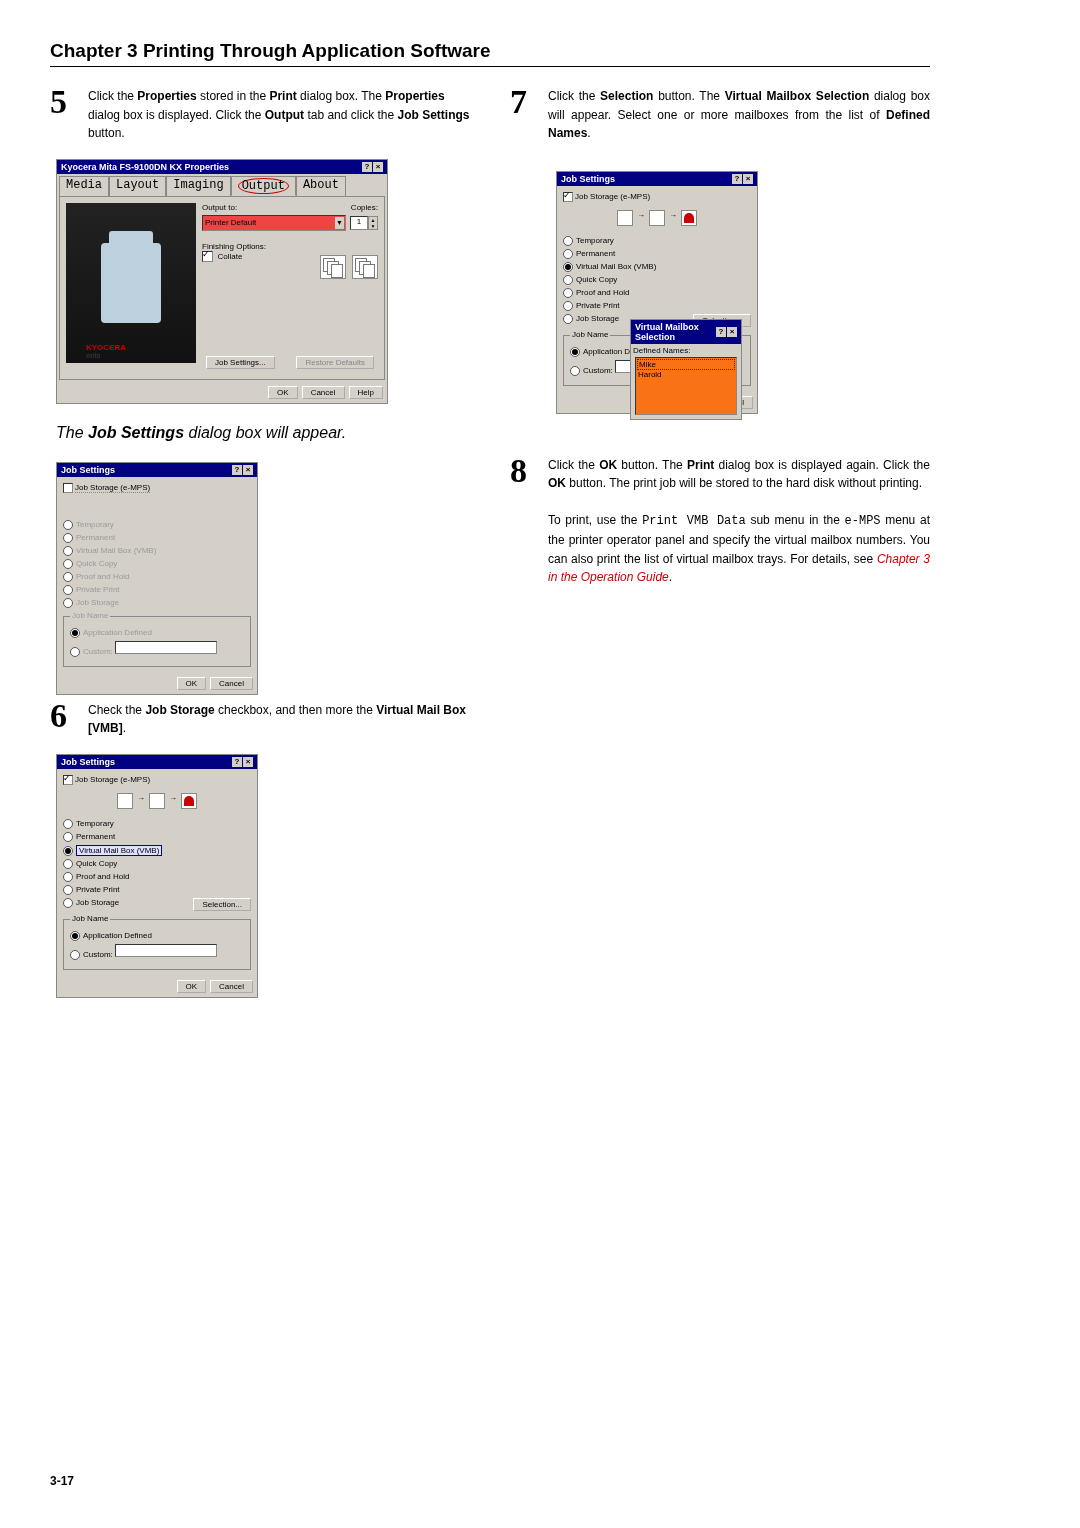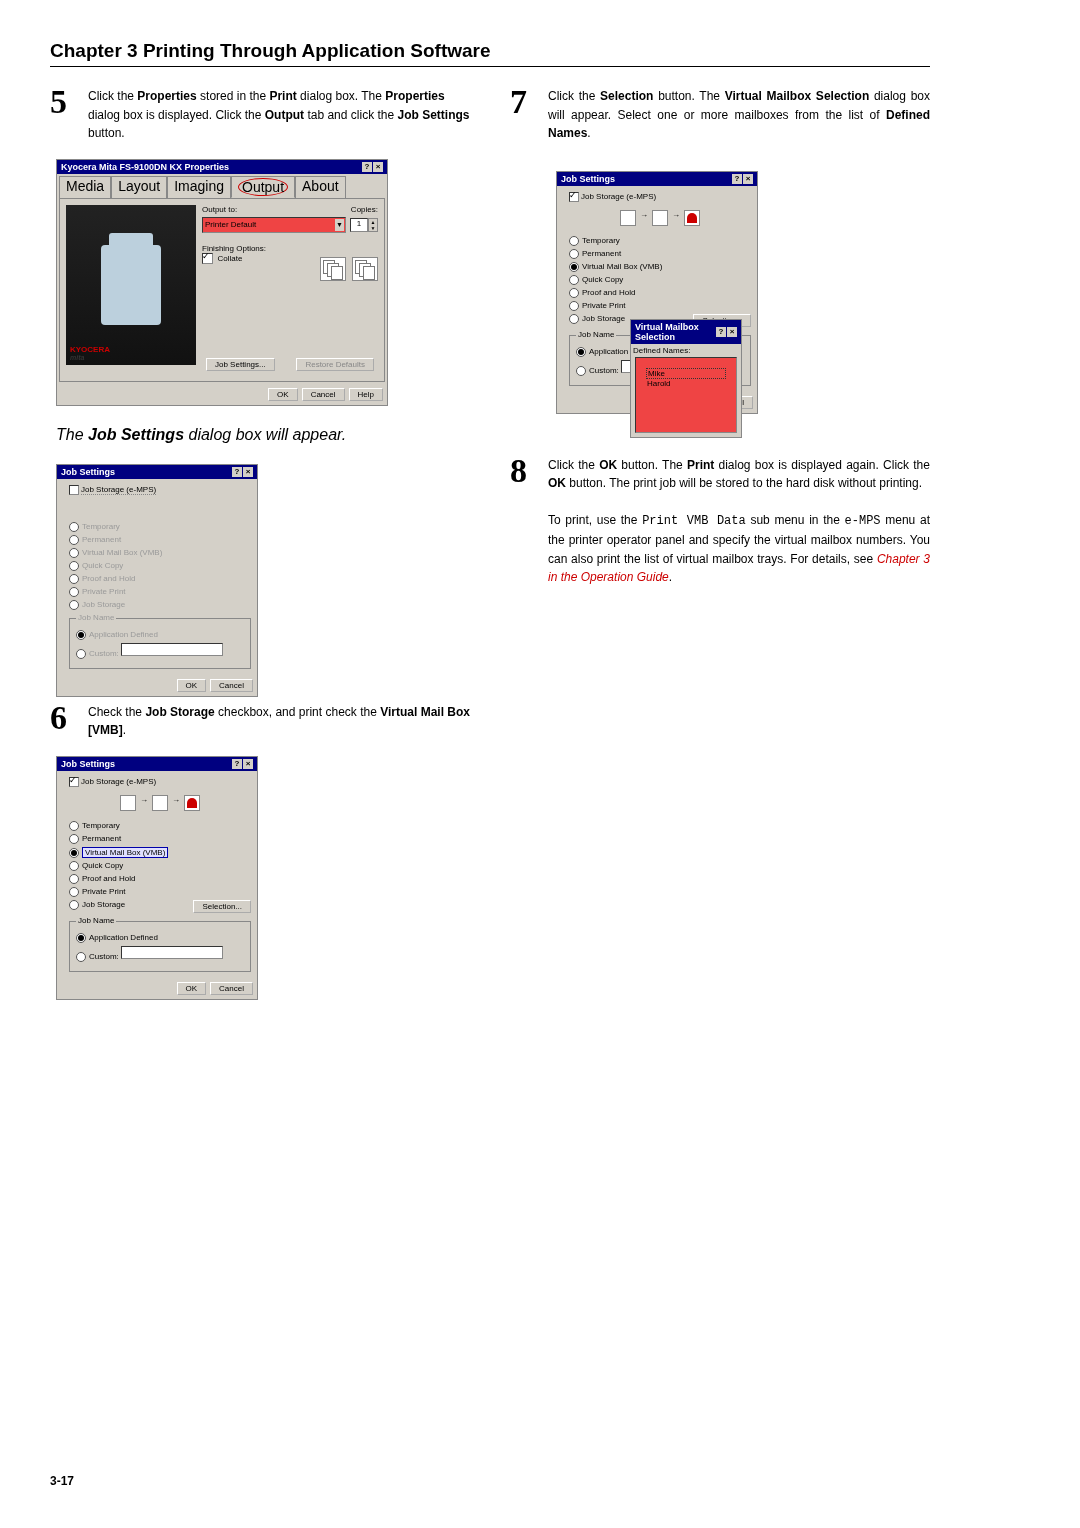--- a/index.html
+++ b/index.html
@@ -79,21 +79,22 @@
   font-size: 9px;
 }
 .dlg-winbtns { display:flex; gap:1px; }
 .winbtn {
   width:10px; height:10px; background:#d4d0c8; color:#000;
   display:flex;align-items:center;justify-content:center;
   font-size:8px; line-height:1;
 }
 .tabs {
   display:flex; padding:2px 2px 0;
-  font-size:14px;
+  font-size:12px;
+  font-family:Liberation Mono, monospace;
 }
 .tab {
   padding:1px 6px; border:1px solid #888; border-bottom:none;
   background:#d4d0c8; margin-right:0;
 }
 .tab.active {
   background:#d4d0c8; position:relative; z-index:2;
   border-bottom:1px solid #d4d0c8;
 }
 .tab-ring { border:1.5px solid #c00; border-radius:50%; padding:0 3px; display:inline-block;}
@@ -102,21 +103,21 @@
   padding:6px; display:flex; gap:6px;
 }
 .printer-img-box{
   width:130px; height:160px; background:linear-gradient(#222,#111);
   display:flex; align-items:center; justify-content:center; position:relative;
 }
 .printer-shape{
   width:60px;height:80px;background:#bcd0dd;position:relative;border-radius:4px;
 }
 .printer-shape:before{content:'';position:absolute;top:-12px;left:8px;width:44px;height:14px;background:#bcd0dd;border-radius:3px 3px 0 0;}
-.kyocera-label{position:absolute;left:4px;bottom:4px;color:#c00;font-weight:bold;font-size:8px;}
+.kyocera-label{position:absolute;left:20px;bottom:4px;color:#c00;font-weight:bold;font-size:8px;}
 .kyocera-label small{color:#333;font-style:italic;display:block;font-size:7px;}
 .panel-right{flex:1;}
 .fldrow{display:flex;justify-content:space-between;align-items:center;margin-bottom:3px;}
 .dropdown{border:1px inset #888;background:#ef4444;padding:1px 12px 1px 2px;font-size:8px;height:12px;line-height:12px;flex:1;margin-right:4px;position:relative;}
 .dropdown:after{content:'▼';position:absolute;right:1px;top:1px;font-size:7px;background:#d4d0c8;padding:0 1px;}
 .spinner-input{border:1px inset #888;background:#fff;width:16px;height:12px;font-size:8px;text-align:center;}
 .tinylbl{font-size:8px;}
 .collate-icons{display:flex;gap:6px;margin-top:4px;}
 .col-ic{width:24px;height:22px;border:1px solid #888;background:#fff;position:relative;}
 .col-ic span{position:absolute;width:10px;height:12px;background:#fff;border:1px solid #777;}
@@ -125,40 +126,40 @@
 .btn{border:1px outset #fff;background:#d4d0c8;padding:1px 8px;font-size:8px;display:inline-block;}
 .btn-row{text-align:right;padding:4px;display:flex;justify-content:flex-end;gap:4px;}
 .btn.disabled{color:#888;}
 
 
 .dlg-job {
   width: 200px;
   border:1px solid #888; background:#d4d0c8;
   font-size:8px; margin:6px 0 6px 6px;
 }
-.dlg-job .body{padding:6px;margin-left:6px;}
+.dlg-job .body{padding:6px;}
 .js-chk{border:1px inset #888;background:#fff;width:8px;height:8px;display:inline-block;vertical-align:middle;margin-right:2px;position:relative;}
 .js-chk.checked:before{content:'✓';position:absolute;left:-1px;top:-3px;font-size:9px;}
 .js-icons{display:flex;justify-content:center;gap:4px;margin:8px 0 10px;}
 .js-ic{width:14px;height:14px;border:1px solid #888;background:#fff;}
 .js-ic.person{background:#fff;position:relative;}
 .js-ic.person:before{content:'';position:absolute;inset:2px;background:#c00;border-radius:50% 50% 0 0;}
 .radio{width:8px;height:8px;border:1px solid #555;border-radius:50%;display:inline-block;vertical-align:middle;margin-right:3px;background:#fff;position:relative;}
 .radio.sel:before{content:'';position:absolute;inset:1px;background:#000;border-radius:50%;}
 .opt-row{margin:3px 0;}
 .opt-row.disabled{color:#9a9a9a;}
 .fieldset{border:1px solid #888;padding:8px 6px 6px;margin-top:8px;position:relative;}
 .fieldset-legend{position:absolute;top:-6px;left:6px;background:#d4d0c8;padding:0 2px;font-size:8px;}
 .txtfld{border:1px inset #888;background:#fff;height:11px;width:100px;display:inline-block;}
 .hl-box{border:1px solid #00a;background:#e0e0ff;padding:0 2px;display:inline-block;}
 
 
 .dlg7-wrap{position:relative;display:inline-block;margin:6px 0 6px 6px;}
 .sel-popup{position:absolute;left:80px;top:154px;width:110px;border:1px solid #888;background:#d4d0c8;font-size:8px;}
-.sel-popup .listbox{border:1px inset #888;background:#ef4444;height:54px;padding:10px;margin:2px;}
+.sel-popup .listbox{border:1px inset #888;background:#f97316;height:54px;padding:1px;margin:2px;}
 .sel-row{padding:0 1px;}
 .sel-row.sel{border:1px dotted #333;}
 
 .spacer{height:8px;}
 </style>
 </head>
 <body>
 
 <div class="chapter-header">Chapter 3  Printing Through Application Software</div>
 
@@ -274,21 +275,21 @@
       </div>
       <div class="btn-row">
         <span class="btn">OK</span>
         <span class="btn">Cancel</span>
       </div>
     </div>
 
     <div class="step">
       <div class="step-number">6</div>
       <div class="step-body">
-        <span>Check the </span><span class="b">Job Storage</span><span> checkbox, and print check the </span><span class="b">Virtual Mail Box [VMB]</span><span>.</span>
+        <span>Check the </span><span class="b">Job Storage</span><span> checkbox, and then more the </span><span class="b">Virtual Mail Box [VMB]</span><span>.</span>
       </div>
     </div>
 
     <div class="dlg-job">
       <div class="dlg-titlebar">
         <span>Job Settings</span>
         <div class="dlg-winbtns">
             <span class="winbtn">?</span>
             <span class="winbtn">×</span>
           </div>

